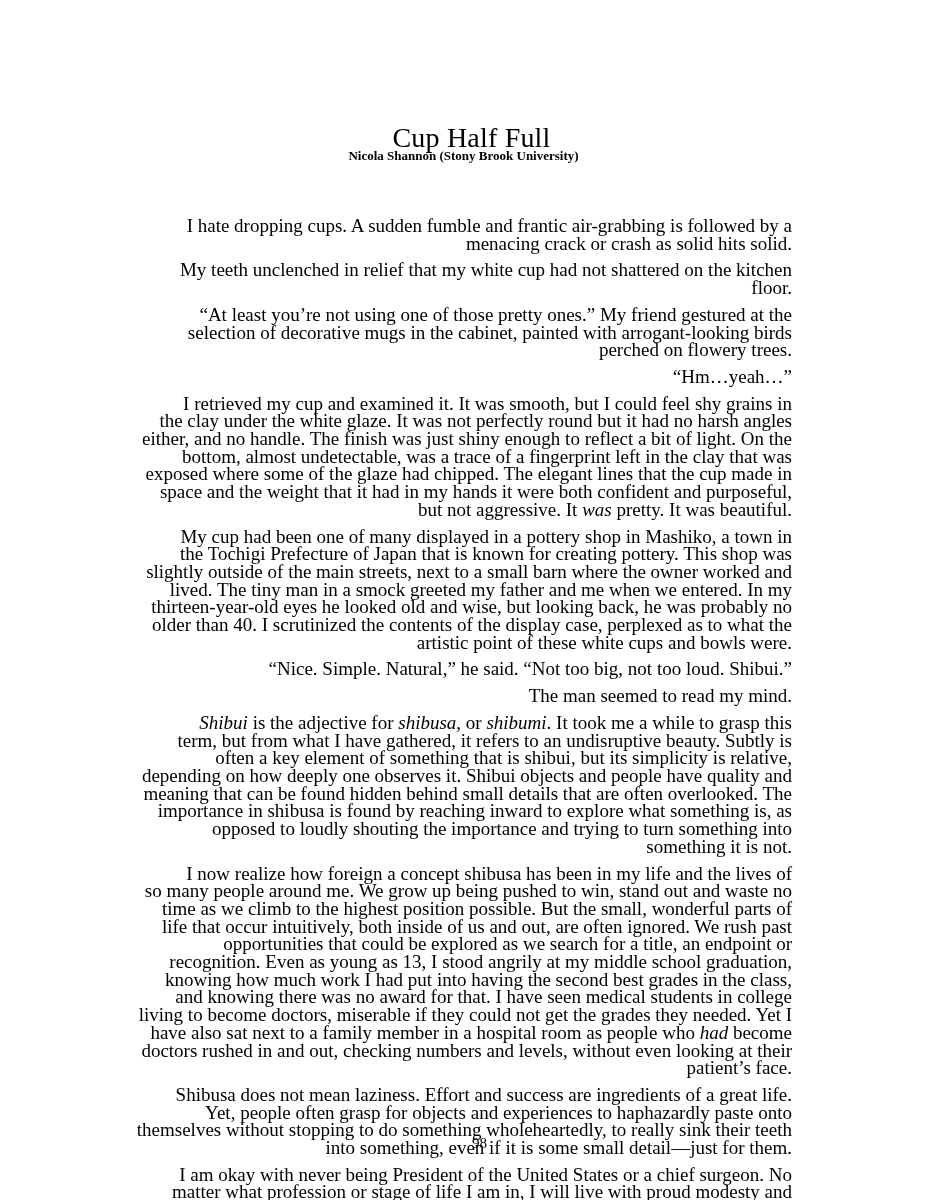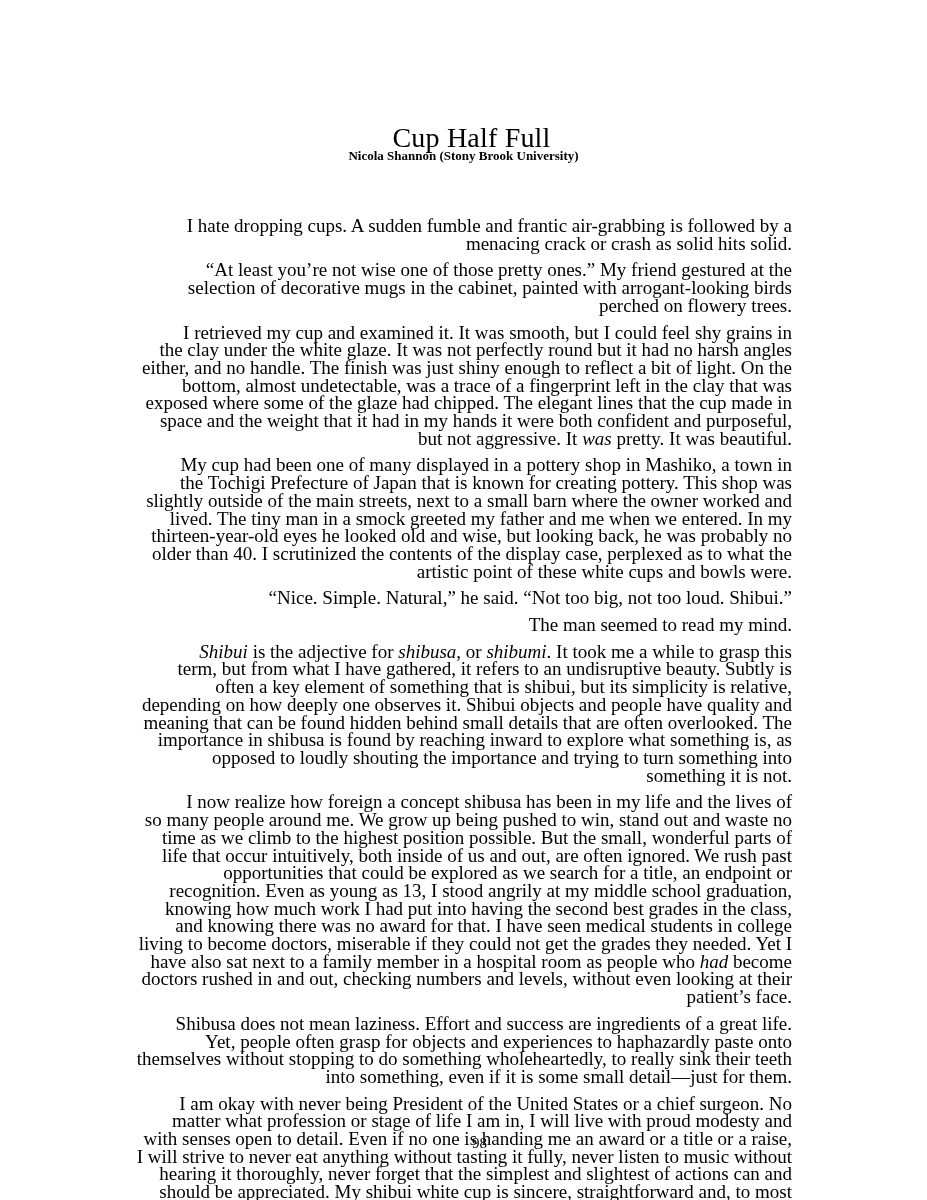--- a/index.html
+++ b/index.html
@@ -62,21 +62,23 @@
   }
 </style>
 </head>
 <body>
 
 <div class="page">
   <h1 class="title">Cup Half Full</h1>
   <div class="byline">Nicola Shannon (Stony Brook University)</div>
   <div class="body-text">
       <p class="para"><span>I hate dropping cups. A sudden fumble and frantic air-grabbing is followed by a menacing crack or crash as solid hits solid.</span></p>
-      <p class="para"><span>“At least you’re not wise one of those pretty ones.” My friend gestured at the selection of decorative mugs in the cabinet, painted with arrogant-looking birds perched on flowery trees.</span></p>
+      <p class="para"><span>My teeth unclenched in relief that my white cup had not shattered on the kitchen floor.</span></p>
+      <p class="para"><span>“At least you’re not using one of those pretty ones.” My friend gestured at the selection of decorative mugs in the cabinet, painted with arrogant-looking birds perched on flowery trees.</span></p>
+      <p class="para"><span>“Hm…yeah…”</span></p>
       <p class="para"><span>I retrieved my cup and examined it. It was smooth, but I could feel shy grains in the clay under the white glaze. It was not perfectly round but it had no harsh angles either, and no handle. The finish was just shiny enough to reflect a bit of light. On the bottom, almost undetectable, was a trace of a fingerprint left in the clay that was exposed where some of the glaze had chipped. The elegant lines that the cup made in space and the weight that it had in my hands it were both confident and purposeful, but not aggressive. It </span><em>was</em><span> pretty. It was beautiful.</span></p>
       <p class="para"><span>My cup had been one of many displayed in a pottery shop in Mashiko, a town in the Tochigi Prefecture of Japan that is known for creating pottery. This shop was slightly outside of the main streets, next to a small barn where the owner worked and lived. The tiny man in a smock greeted my father and me when we entered. In my thirteen-year-old eyes he looked old and wise, but looking back, he was probably no older than 40. I scrutinized the contents of the display case, perplexed as to what the artistic point of these white cups and bowls were.</span></p>
       <p class="para"><span>“Nice. Simple. Natural,” he said. “Not too big, not too loud. Shibui.”</span></p>
       <p class="para"><span>The man seemed to read my mind.</span></p>
       <p class="para"><em>Shibui</em><span> is the adjective for </span><em>shibusa,</em><span> or </span><em>shibumi</em><span>. It took me a while to grasp this term, but from what I have gathered, it refers to an undisruptive beauty. Subtly is often a key element of something that is shibui, but its simplicity is relative, depending on how deeply one observes it. Shibui objects and people have quality and meaning that can be found hidden behind small details that are often overlooked. The importance in shibusa is found by reaching inward to explore what something is, as opposed to loudly shouting the importance and trying to turn something into something it is not.</span></p>
       <p class="para"><span>I now realize how foreign a concept shibusa has been in my life and the lives of so many people around me. We grow up being pushed to win, stand out and waste no time as we climb to the highest position possible. But the small, wonderful parts of life that occur intuitively, both inside of us and out, are often ignored. We rush past opportunities that could be explored as we search for a title, an endpoint or recognition. Even as young as 13, I stood angrily at my middle school graduation, knowing how much work I had put into having the second best grades in the class, and knowing there was no award for that. I have seen medical students in college living to become doctors, miserable if they could not get the grades they needed. Yet I have also sat next to a family member in a hospital room as people who </span><em>had</em><span> become doctors rushed in and out, checking numbers and levels, without even looking at their patient’s face.</span></p>
       <p class="para"><span>Shibusa does not mean laziness. Effort and success are ingredients of a great life. Yet, people often grasp for objects and experiences to haphazardly paste onto themselves without stopping to do something wholeheartedly, to really sink their teeth into something, even if it is some small detail—just for them.</span></p>
       <p class="para"><span>I am okay with never being President of the United States or a chief surgeon. No matter what profession or stage of life I am in, I will live with proud modesty and with senses open to detail. Even if no one is handing me an award or a title or a raise, I will strive to never eat anything without tasting it fully, never listen to music without hearing it thoroughly, never forget that the simplest and slightest of actions can and should be appreciated. My shibui white cup is sincere, straightforward and, to most people in the world, nothing special. But the potter’s fingerprint has left a permanent impression on the way I see the world. I have not dropped a cup since.</span></p>
     </div>
   <div class="page-number">98</div>

